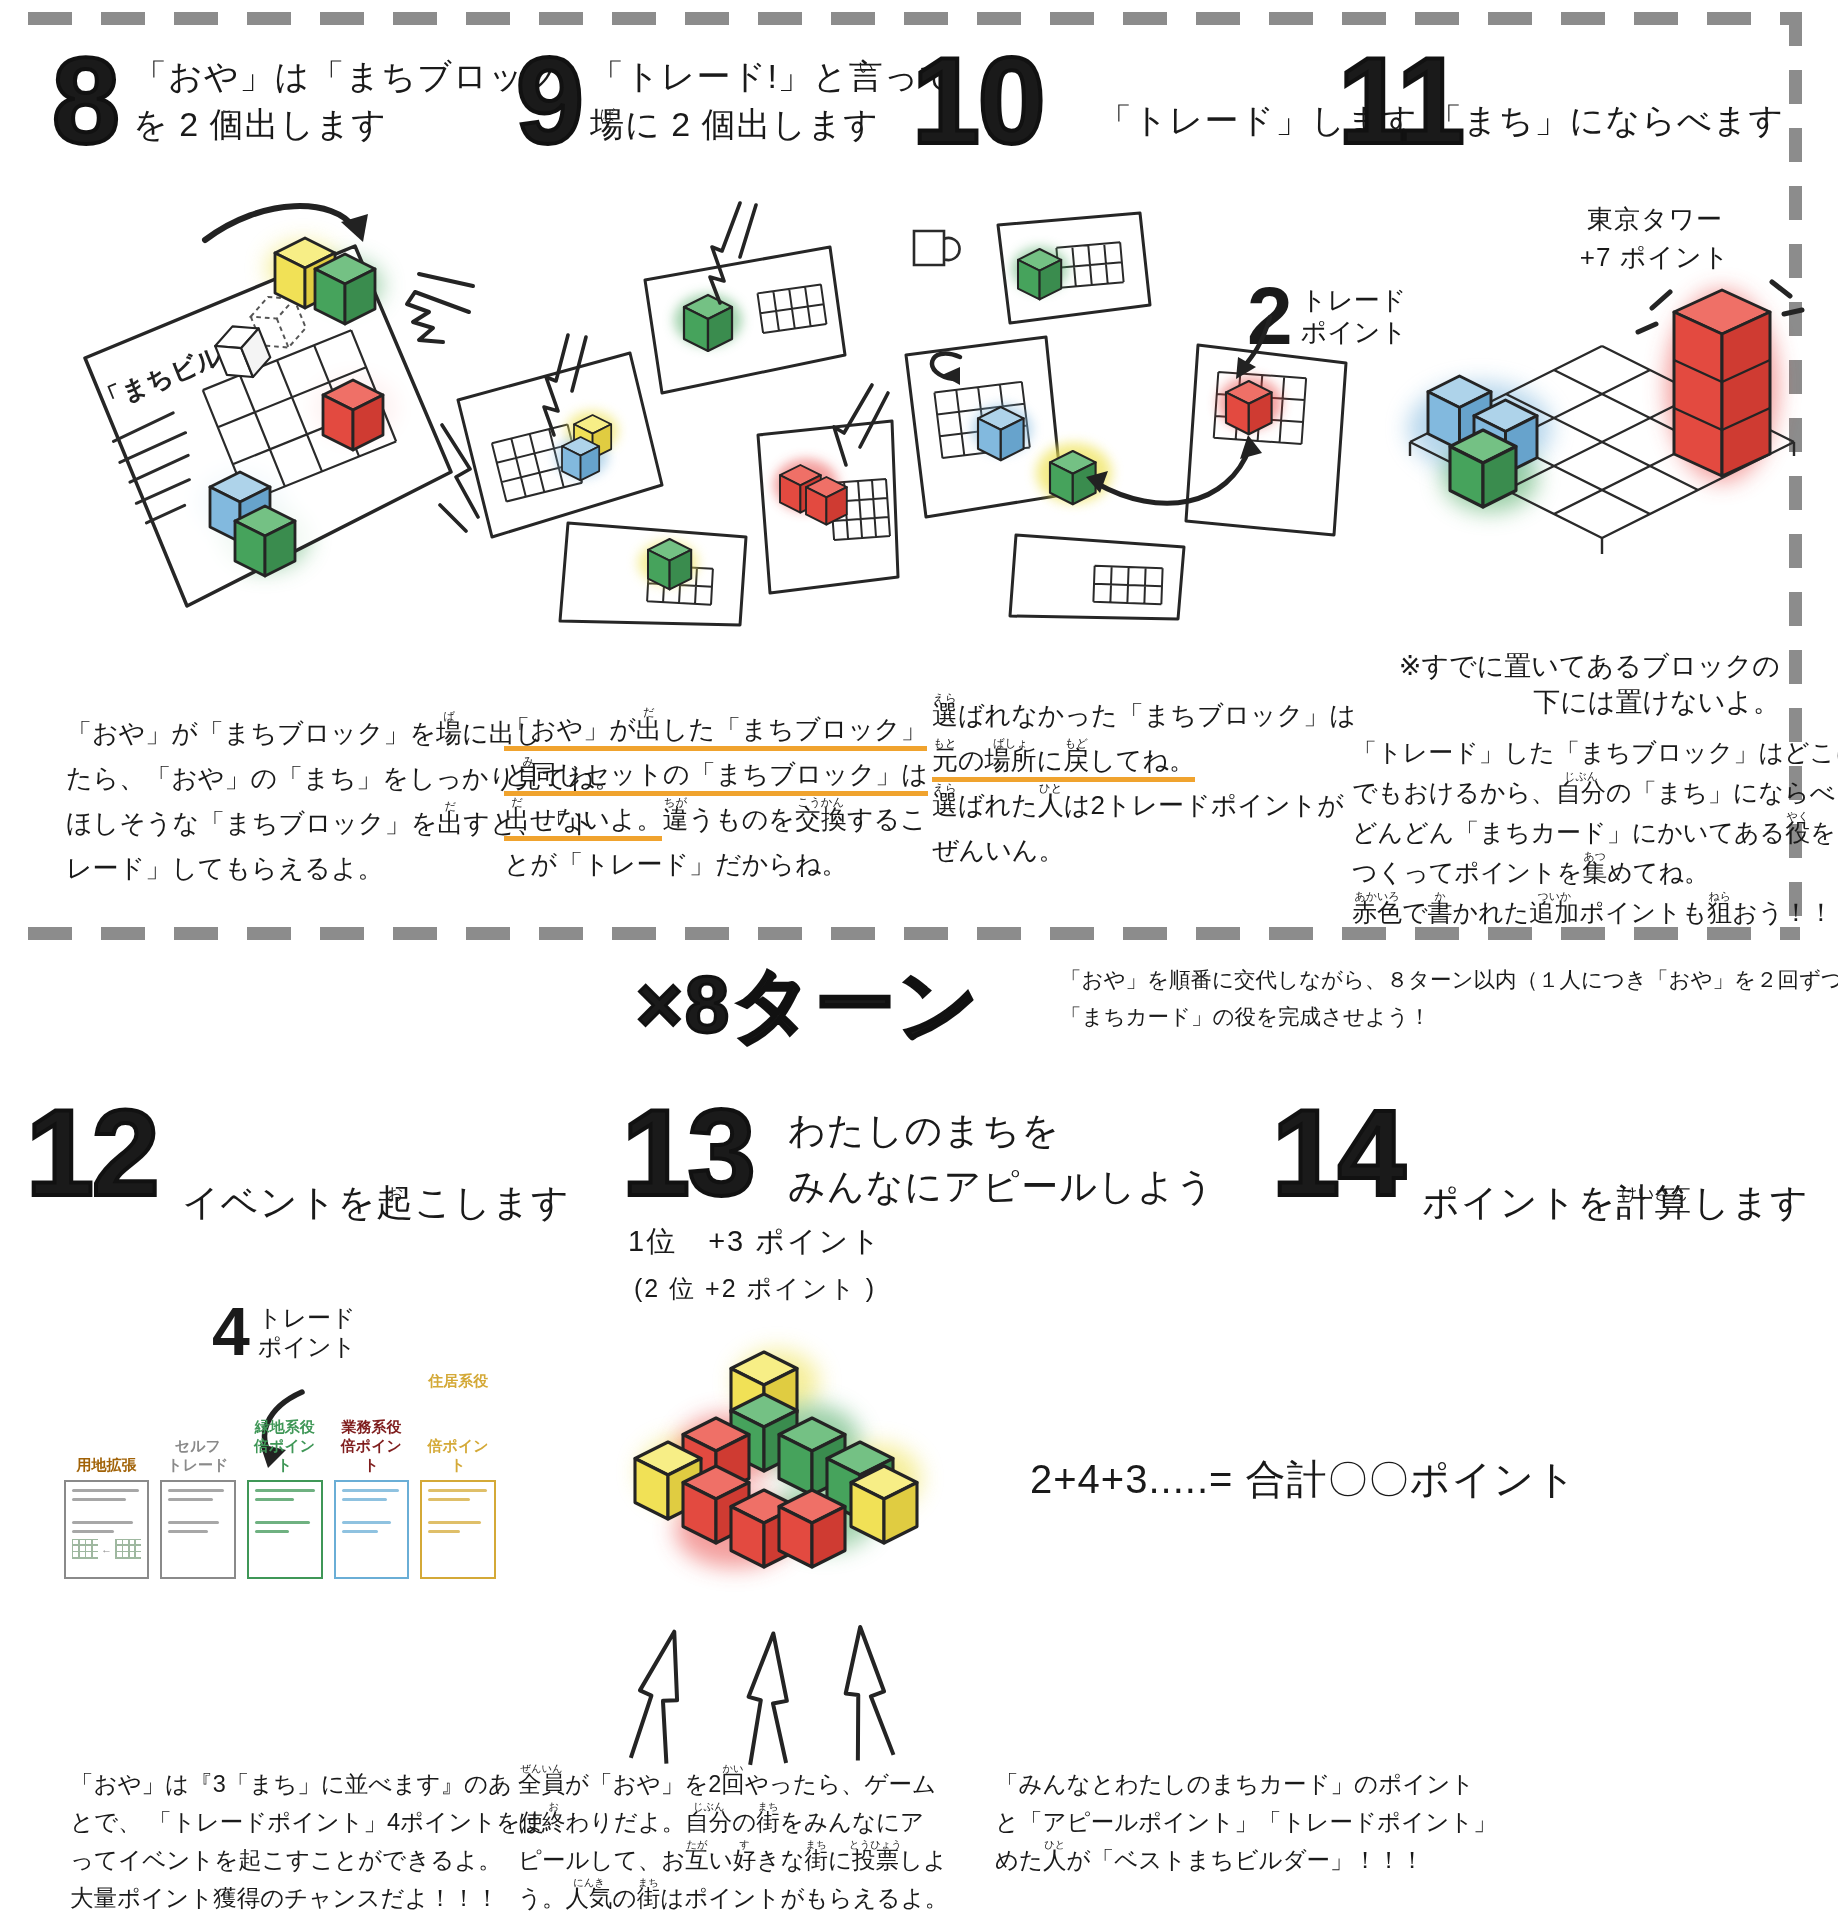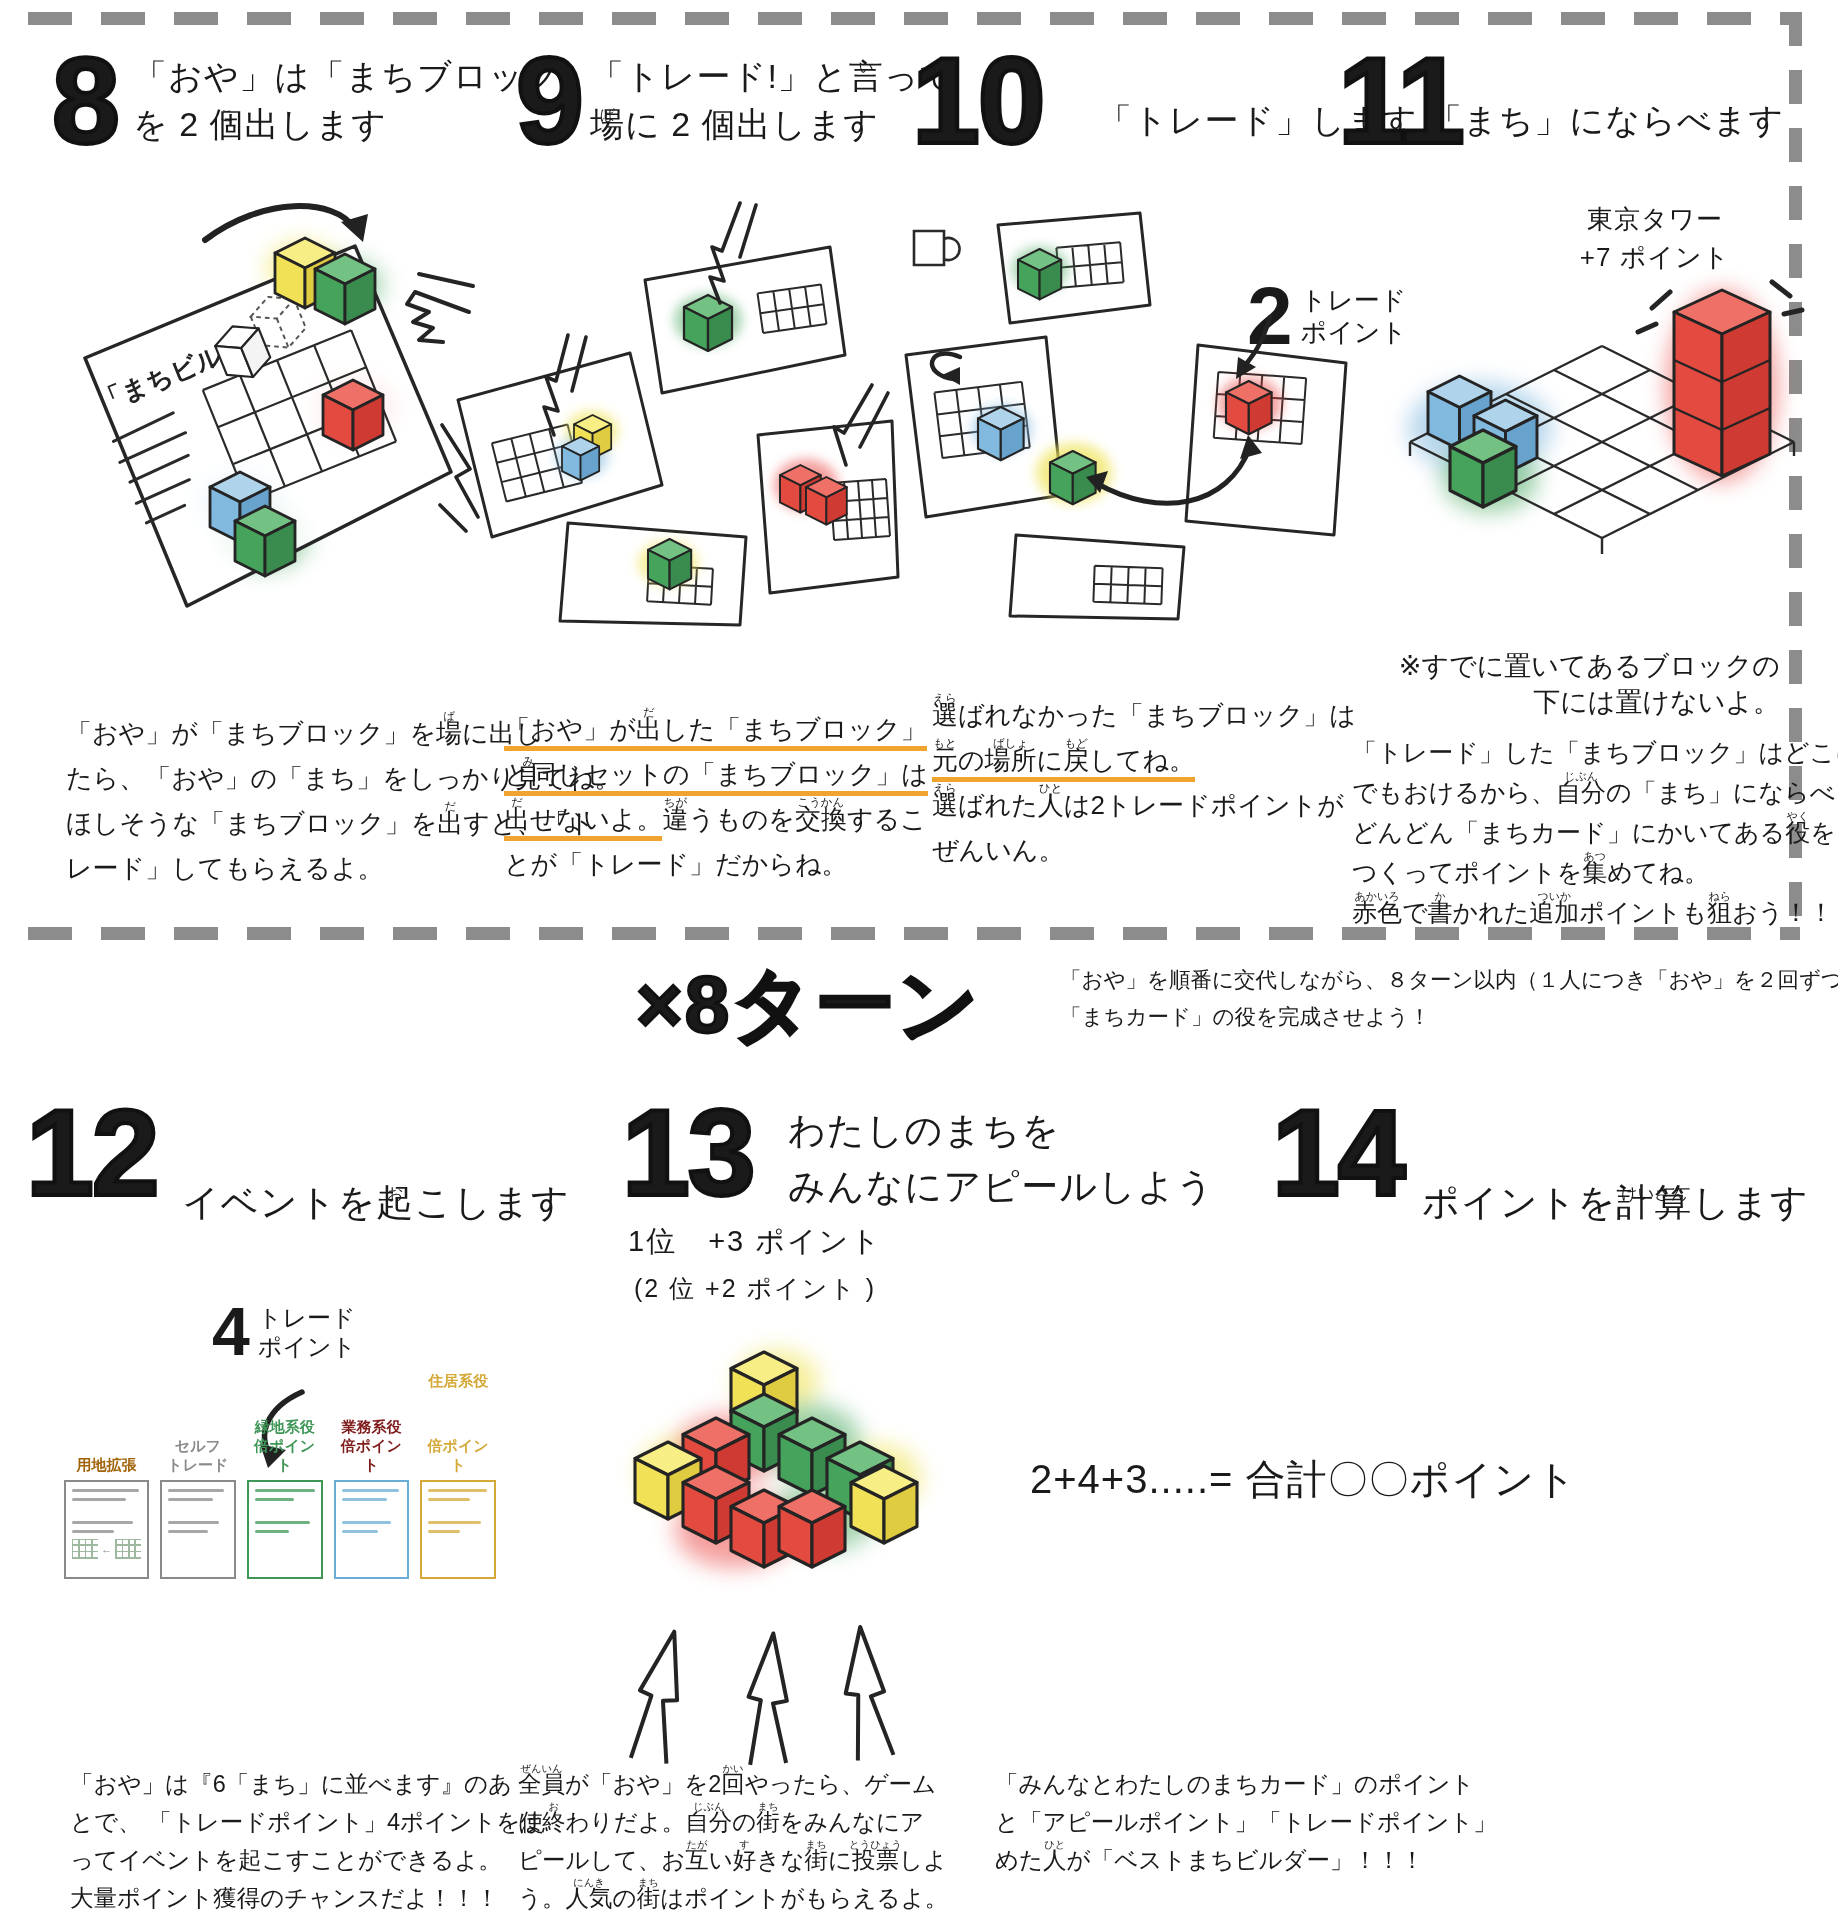--- a/index.html
+++ b/index.html
@@ -342,21 +342,21 @@
         <div class="card-body" style="border-color: rgb(212, 169, 55);">
           <div class="bar" style="width: 92%; background: rgb(212, 169, 55);"></div>
           <div class="bar" style="width: 66%; background: rgb(212, 169, 55);"></div>
           <div class="bar" style="height: 8px; background: transparent;"></div>
           <div class="bar" style="width: 82%; background: rgb(212, 169, 55);"></div>
           <div class="bar" style="width: 50%; background: rgb(212, 169, 55);"></div>
         </div>
       </div>
     </div>
   <div class="abs desc d-bot" style="left:70px;top:1768px;">
-      <div class="tline">「おや」は『6「まち」に並べます』のあ</div>
+      <div class="tline">「おや」は『3「まち」に並べます』のあ</div>
       <div class="tline">とで、 「トレードポイント」4ポイントを使</div>
       <div class="tline">ってイベントを起こすことができるよ。</div>
       <div class="tline">大量ポイント獲得のチャンスだよ！！！</div>
     </div>
 
   <div class="abs bignum" style="left:622px;top:1092px;">13</div>
   <div class="abs step-title-b desc" style="left:788px;top:1104px;--lh:56px;">
       <div class="tline">わたしのまちを</div>
       <div class="tline">みんなにアピールしよう</div>
     </div>

